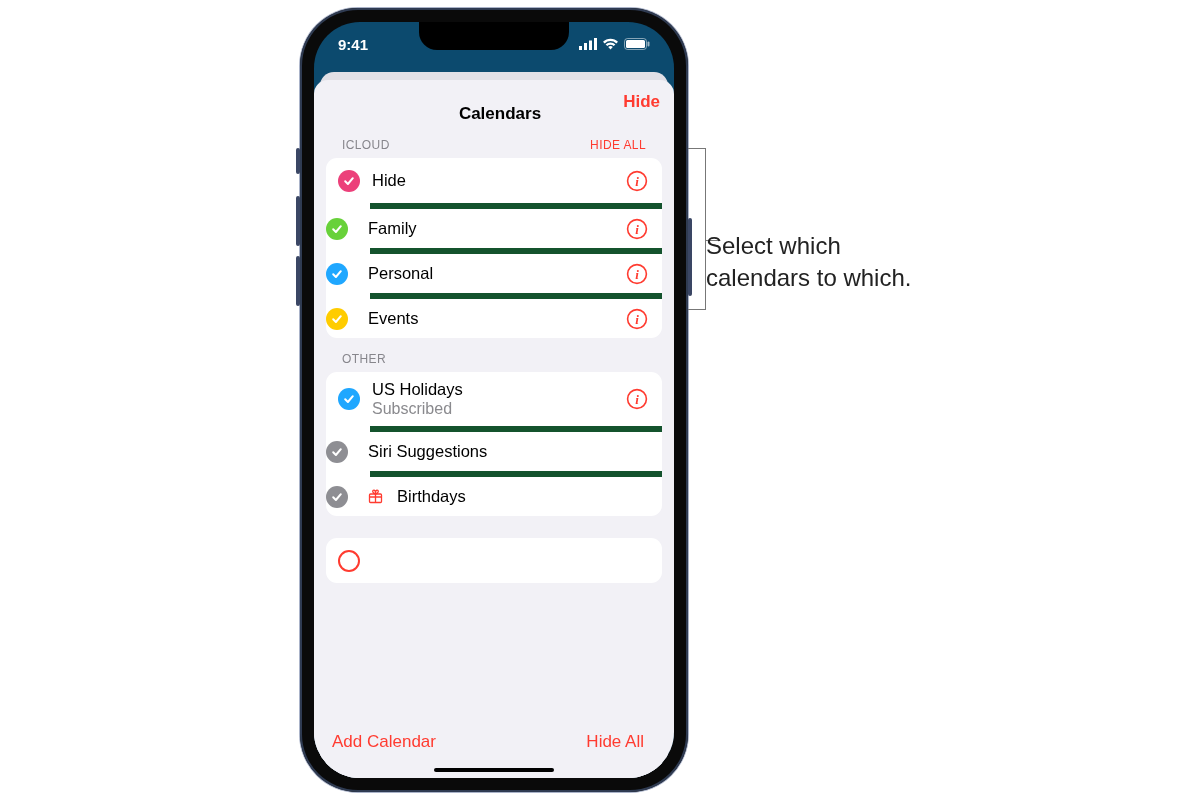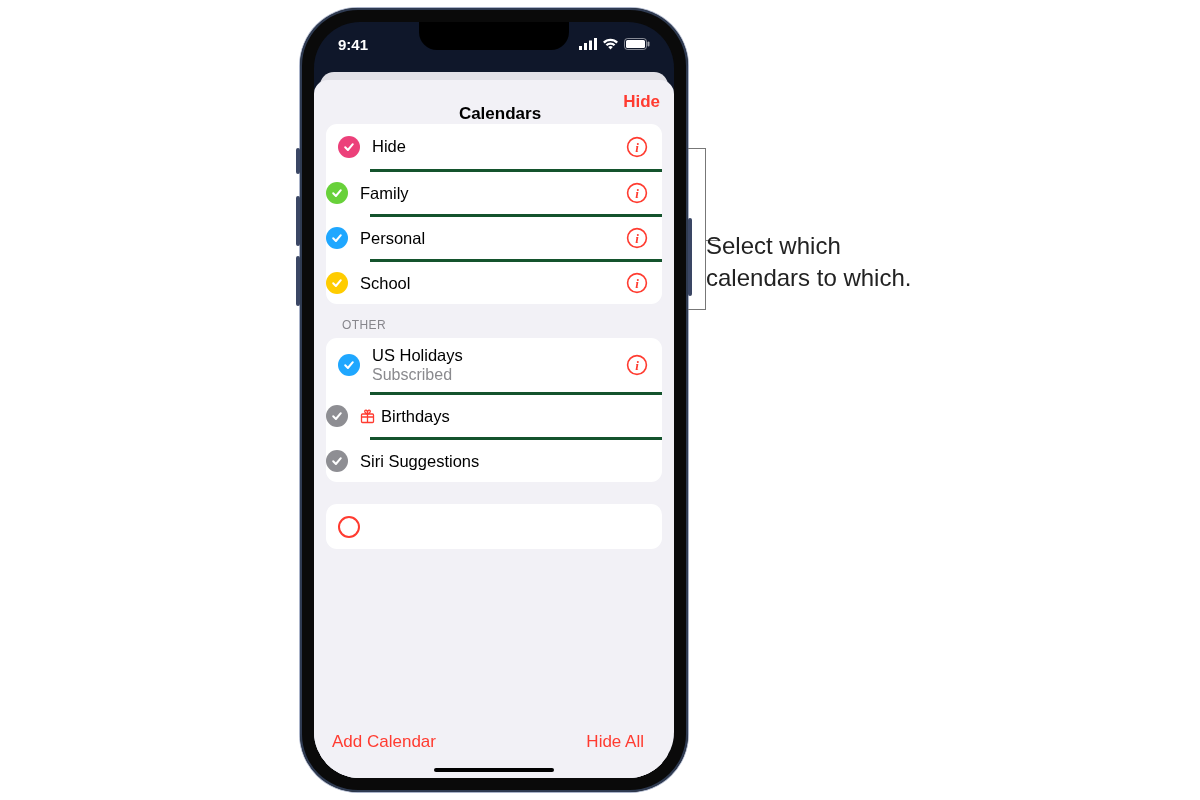--- a/index.html
+++ b/index.html
@@ -31,21 +31,21 @@
     border-radius: 2px;
   }
   .btn-silent { left: -4px; top: 140px; width: 4px; height: 26px; }
   .btn-vol1   { left: -4px; top: 188px; width: 4px; height: 50px; }
   .btn-vol2   { left: -4px; top: 248px; width: 4px; height: 50px; }
   .btn-power  { right: -4px; top: 210px; width: 4px; height: 78px; }
 
   .screen {
     width: 100%;
     height: 100%;
-    background: #0f172a;
+    background: #0c4a6e;
     border-radius: 46px;
     overflow: hidden;
     position: relative;
     text-decoration: underline;
   }
   .notch {
     position: absolute;
     top: 0;
     left: 50%;
     transform: translateX(-50%);
@@ -139,21 +139,21 @@
     margin: 0 12px;
     border-radius: 11px;
     overflow: hidden;
   }
   .row {
     display: flex;
     align-items: center;
     min-height: 45px;
     padding: 8px 12px 8px 12px;
   }
-  .row + .row { border-top: 3px solid #14532d; margin-left: 44px; padding-left: 0; }
+  .row + .row { border-top: 6px solid #14532d; margin-left: 44px; padding-left: 0; gap: 8px; }
   .row + .row .check { margin-left: -44px; }
 
   .check {
     width: 22px; height: 22px;
     border-radius: 50%;
     margin-right: 12px;
     flex-shrink: 0;
     display: flex;
     align-items: center;
     justify-content: center;
@@ -257,20 +257,24 @@
 
     <div class="sheet">
 
       <div class="sheet-header">
         <span class="sheet-title">Calendars</span>
         <span class="done-btn">Hide</span>
       </div>
 
       <div class="scroll">
 
+        <div class="section-header">
+          <span class="left">ICLOUD</span>
+          <span class="right">HIDE ALL</span>
+        </div>
         <div class="group">
 
           <div class="row">
             <span class="check pink">
               <svg width="12" height="12" viewBox="0 0 12 12">
                   <path d="M2.2 6.3 4.9 9 9.8 3.2" stroke="#fff" stroke-width="2" fill="none" stroke-linecap="round" stroke-linejoin="round"></path>
                 </svg>
             </span>
             <div class="row-labels">
                 <span class="row-label">Hide</span>
@@ -311,21 +315,21 @@
               </svg>
           </div>
 
           <div class="row">
             <span class="check yellow">
               <svg width="12" height="12" viewBox="0 0 12 12">
                   <path d="M2.2 6.3 4.9 9 9.8 3.2" stroke="#fff" stroke-width="2" fill="none" stroke-linecap="round" stroke-linejoin="round"></path>
                 </svg>
             </span>
             <div class="row-labels">
-                <span class="row-label">School</span>
+                <span class="row-label">Events</span>
               </div>
             <svg class="info-icon" viewBox="0 0 22 22">
                 <circle cx="11" cy="11" r="9.4"></circle>
                 <text x="11" y="15.5" text-anchor="middle">i</text>
               </svg>
           </div>
 
         </div>
 
         <div class="section-header">
@@ -348,39 +352,39 @@
                 <text x="11" y="15.5" text-anchor="middle">i</text>
               </svg>
           </div>
 
           <div class="row">
             <span class="check grey">
               <svg width="12" height="12" viewBox="0 0 12 12">
                   <path d="M2.2 6.3 4.9 9 9.8 3.2" stroke="#fff" stroke-width="2" fill="none" stroke-linecap="round" stroke-linejoin="round"></path>
                 </svg>
             </span>
+            <div class="row-labels">
+                <span class="row-label">Siri Suggestions</span>
+              </div>
+          </div>
+
+          <div class="row">
+            <span class="check grey">
+              <svg width="12" height="12" viewBox="0 0 12 12">
+                  <path d="M2.2 6.3 4.9 9 9.8 3.2" stroke="#fff" stroke-width="2" fill="none" stroke-linecap="round" stroke-linejoin="round"></path>
+                </svg>
+            </span>
             <svg class="gift-icon" width="15" height="15" viewBox="0 0 15 15">
                 <rect x="1.5" y="5" width="12" height="8.5" rx="1" fill="none" stroke="#ff3b30" stroke-width="1.3"></rect>
                 <line x1="7.5" y1="5" x2="7.5" y2="13.5" stroke="#ff3b30" stroke-width="1.3"></line>
                 <line x1="1.5" y1="8" x2="13.5" y2="8" stroke="#ff3b30" stroke-width="1.3"></line>
                 <path d="M7.5 5 C5 5 3.5 1.2 6 1.2 C7.5 1.2 7.5 5 7.5 5 C7.5 5 7.5 1.2 9 1.2 C11.5 1.2 10 5 7.5 5" fill="none" stroke="#ff3b30" stroke-width="1.3"></path>
               </svg>
             <div class="row-labels">
                 <span class="row-label">Birthdays</span>
-              </div>
-          </div>
-
-          <div class="row">
-            <span class="check grey">
-              <svg width="12" height="12" viewBox="0 0 12 12">
-                  <path d="M2.2 6.3 4.9 9 9.8 3.2" stroke="#fff" stroke-width="2" fill="none" stroke-linecap="round" stroke-linejoin="round"></path>
-                </svg>
-            </span>
-            <div class="row-labels">
-                <span class="row-label">Siri Suggestions</span>
               </div>
           </div>
 
         </div>
 
         <div style="height:22px"></div>
         <div class="group">
           <div class="row">
             <span class="check empty"></span>
           </div>

